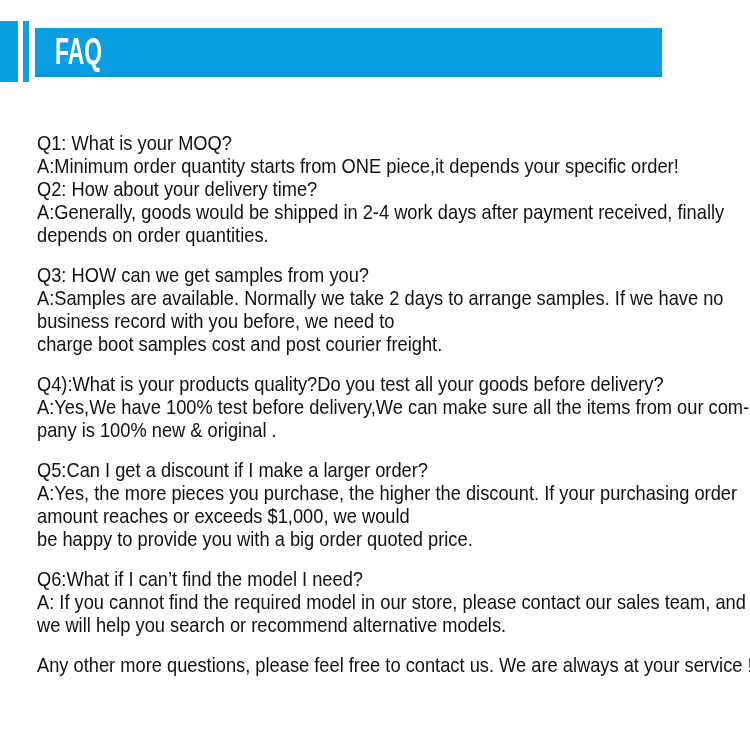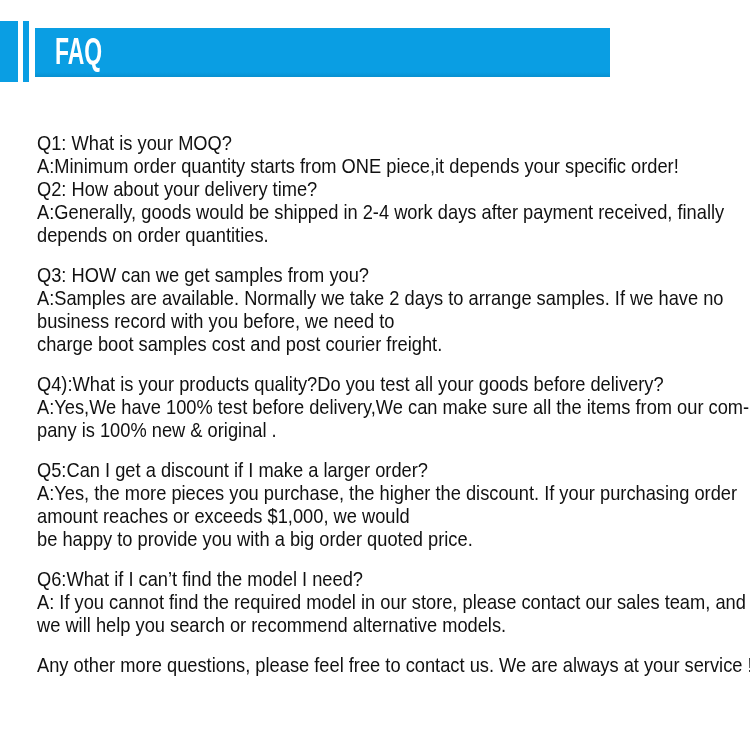--- a/index.html
+++ b/index.html
@@ -12,21 +12,21 @@
     background: var(--page-bg, #ffffff);
     overflow: hidden;
     position: relative;
     font-family: "Liberation Sans", sans-serif;
   }
 
   
   .banner {
     position: absolute;
     left: 0; top: 0;
-    width: 610px;
+    width: 662px;
     height: 95px;
   }
   .banner-bar {
     position: absolute;
     left: 35px;
     right: 0;
     top: 28px;
     height: 49px;
     background: linear-gradient(var(--accent, #0a9ee3) 0%, var(--accent, #0a9ee3) 90%, #0890d0 100%);
   }

